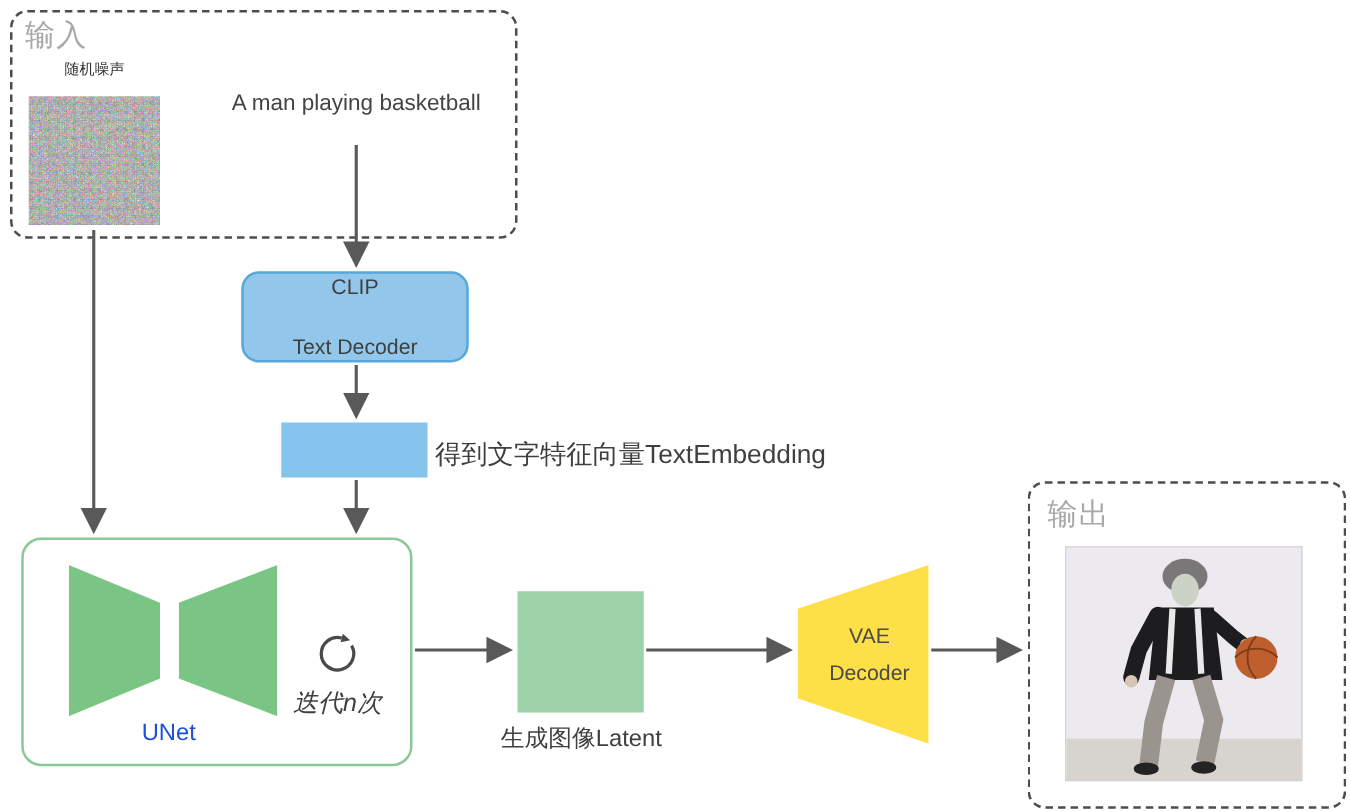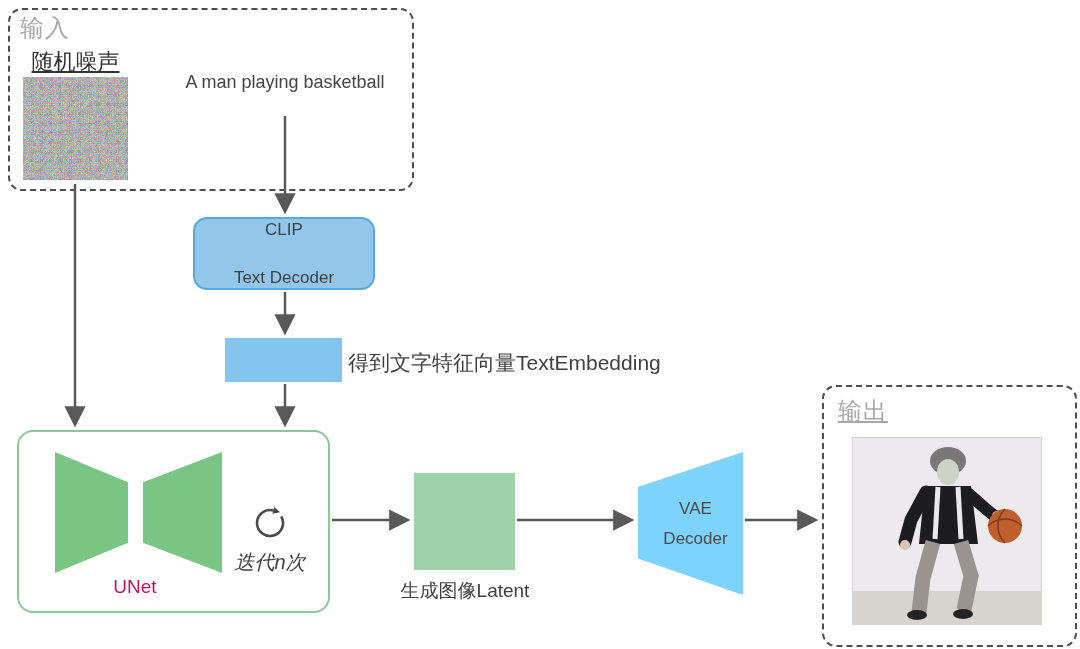--- a/index.html
+++ b/index.html
@@ -8,57 +8,57 @@
 
   .abs{position:absolute;}
 
   
   .group-box{border:2px dashed #4d4d4d;border-radius:14px;background:#ffffff;}
   .group-label{font-size:24px;color:#a8a8a8;letter-spacing:1px;}
 
   
   .input-box{left:8px;top:8px;width:402px;height:179px;}
   .input-label{left:20px;top:12px;}
-  .noise-caption{left:23px;top:47px;width:105px;text-align:center;font-size:22px;color:#333;text-decoration:underline;}
+  .noise-caption{left:23px;top:47px;width:105px;text-align:center;font-size:12px;color:#333;}
   .noise-img{left:23px;top:77px;width:105px;height:103px;background:#f4f2ee;}
   .prompt-text{left:160px;top:72px;width:250px;text-align:center;font-size:18px;color:#444;}
 
   
   .clip-box{left:193px;top:217px;width:182px;height:73px;background:#92C7EB;border:2px solid #57A8DB;
     border-radius:14px;display:flex;flex-direction:column;align-items:center;justify-content:center;
     gap:28px;font-size:17px;color:#3f3f3f;box-sizing:border-box;}
 
   
   .embed-rect{left:225px;top:338px;width:117px;height:44px;background:#85C4EC;}
   .embed-caption{left:348px;top:349px;font-size:21px;color:#3f3f3f;white-space:nowrap;}
 
   
   .unet-box{left:17px;top:430px;width:313px;height:183px;background:#ffffff;border:2px solid #8CC79A;
     border-radius:16px;box-sizing:border-box;}
   .trap-left{left:55px;top:452px;width:73px;height:121px;background:#7AC583;
     clip-path:polygon(0 0,100% 25%,100% 75%,0 100%);}
   .trap-right{left:143px;top:452px;width:79px;height:121px;background:#7AC583;
     clip-path:polygon(0 25%,100% 0,100% 100%,0 75%);}
-  .unet-label{left:85px;top:576px;width:100px;text-align:center;font-size:19px;color:#be185d;}
+  .unet-label{left:85px;top:576px;width:100px;text-align:center;font-size:19px;color:#1d4ed8;}
   .iterate-icon{left:250px;top:501px;width:40px;height:40px;}
   .iterate-caption{left:225px;top:549px;width:90px;text-align:center;font-size:20px;color:#3f3f3f;font-style:italic;}
 
   
   .latent-rect{left:414px;top:473px;width:101px;height:97px;background:#9ED2A8;}
   .latent-caption{left:385px;top:578px;width:160px;text-align:center;font-size:19px;color:#3f3f3f;}
 
   
-  .vae-shape{left:638px;top:452px;width:105px;height:143px;background:#7dd3fc;
+  .vae-shape{left:638px;top:452px;width:105px;height:143px;background:#fde047;
     clip-path:polygon(0 24.5%,100% 0,100% 100%,0 74.5%);
     display:flex;flex-direction:column;align-items:center;justify-content:center;gap:10px;
     font-size:17px;color:#4a4a4a;padding-left:10px;box-sizing:border-box;}
 
   
   .output-box{left:822px;top:385px;width:251px;height:258px;}
-  .output-label{left:838px;top:395px;text-decoration:underline;}
+  .output-label{left:838px;top:395px;}
   .photo-frame{left:852px;top:437px;width:190px;height:188px;background:#eceaee;border:1px solid #d2d0d4;
     box-sizing:border-box;overflow:hidden;}
 
   .overlay{left:0;top:0;width:1080px;height:649px;pointer-events:none;}
 </style>
 </head>
 <body>
 
 <div class="canvas">
 

